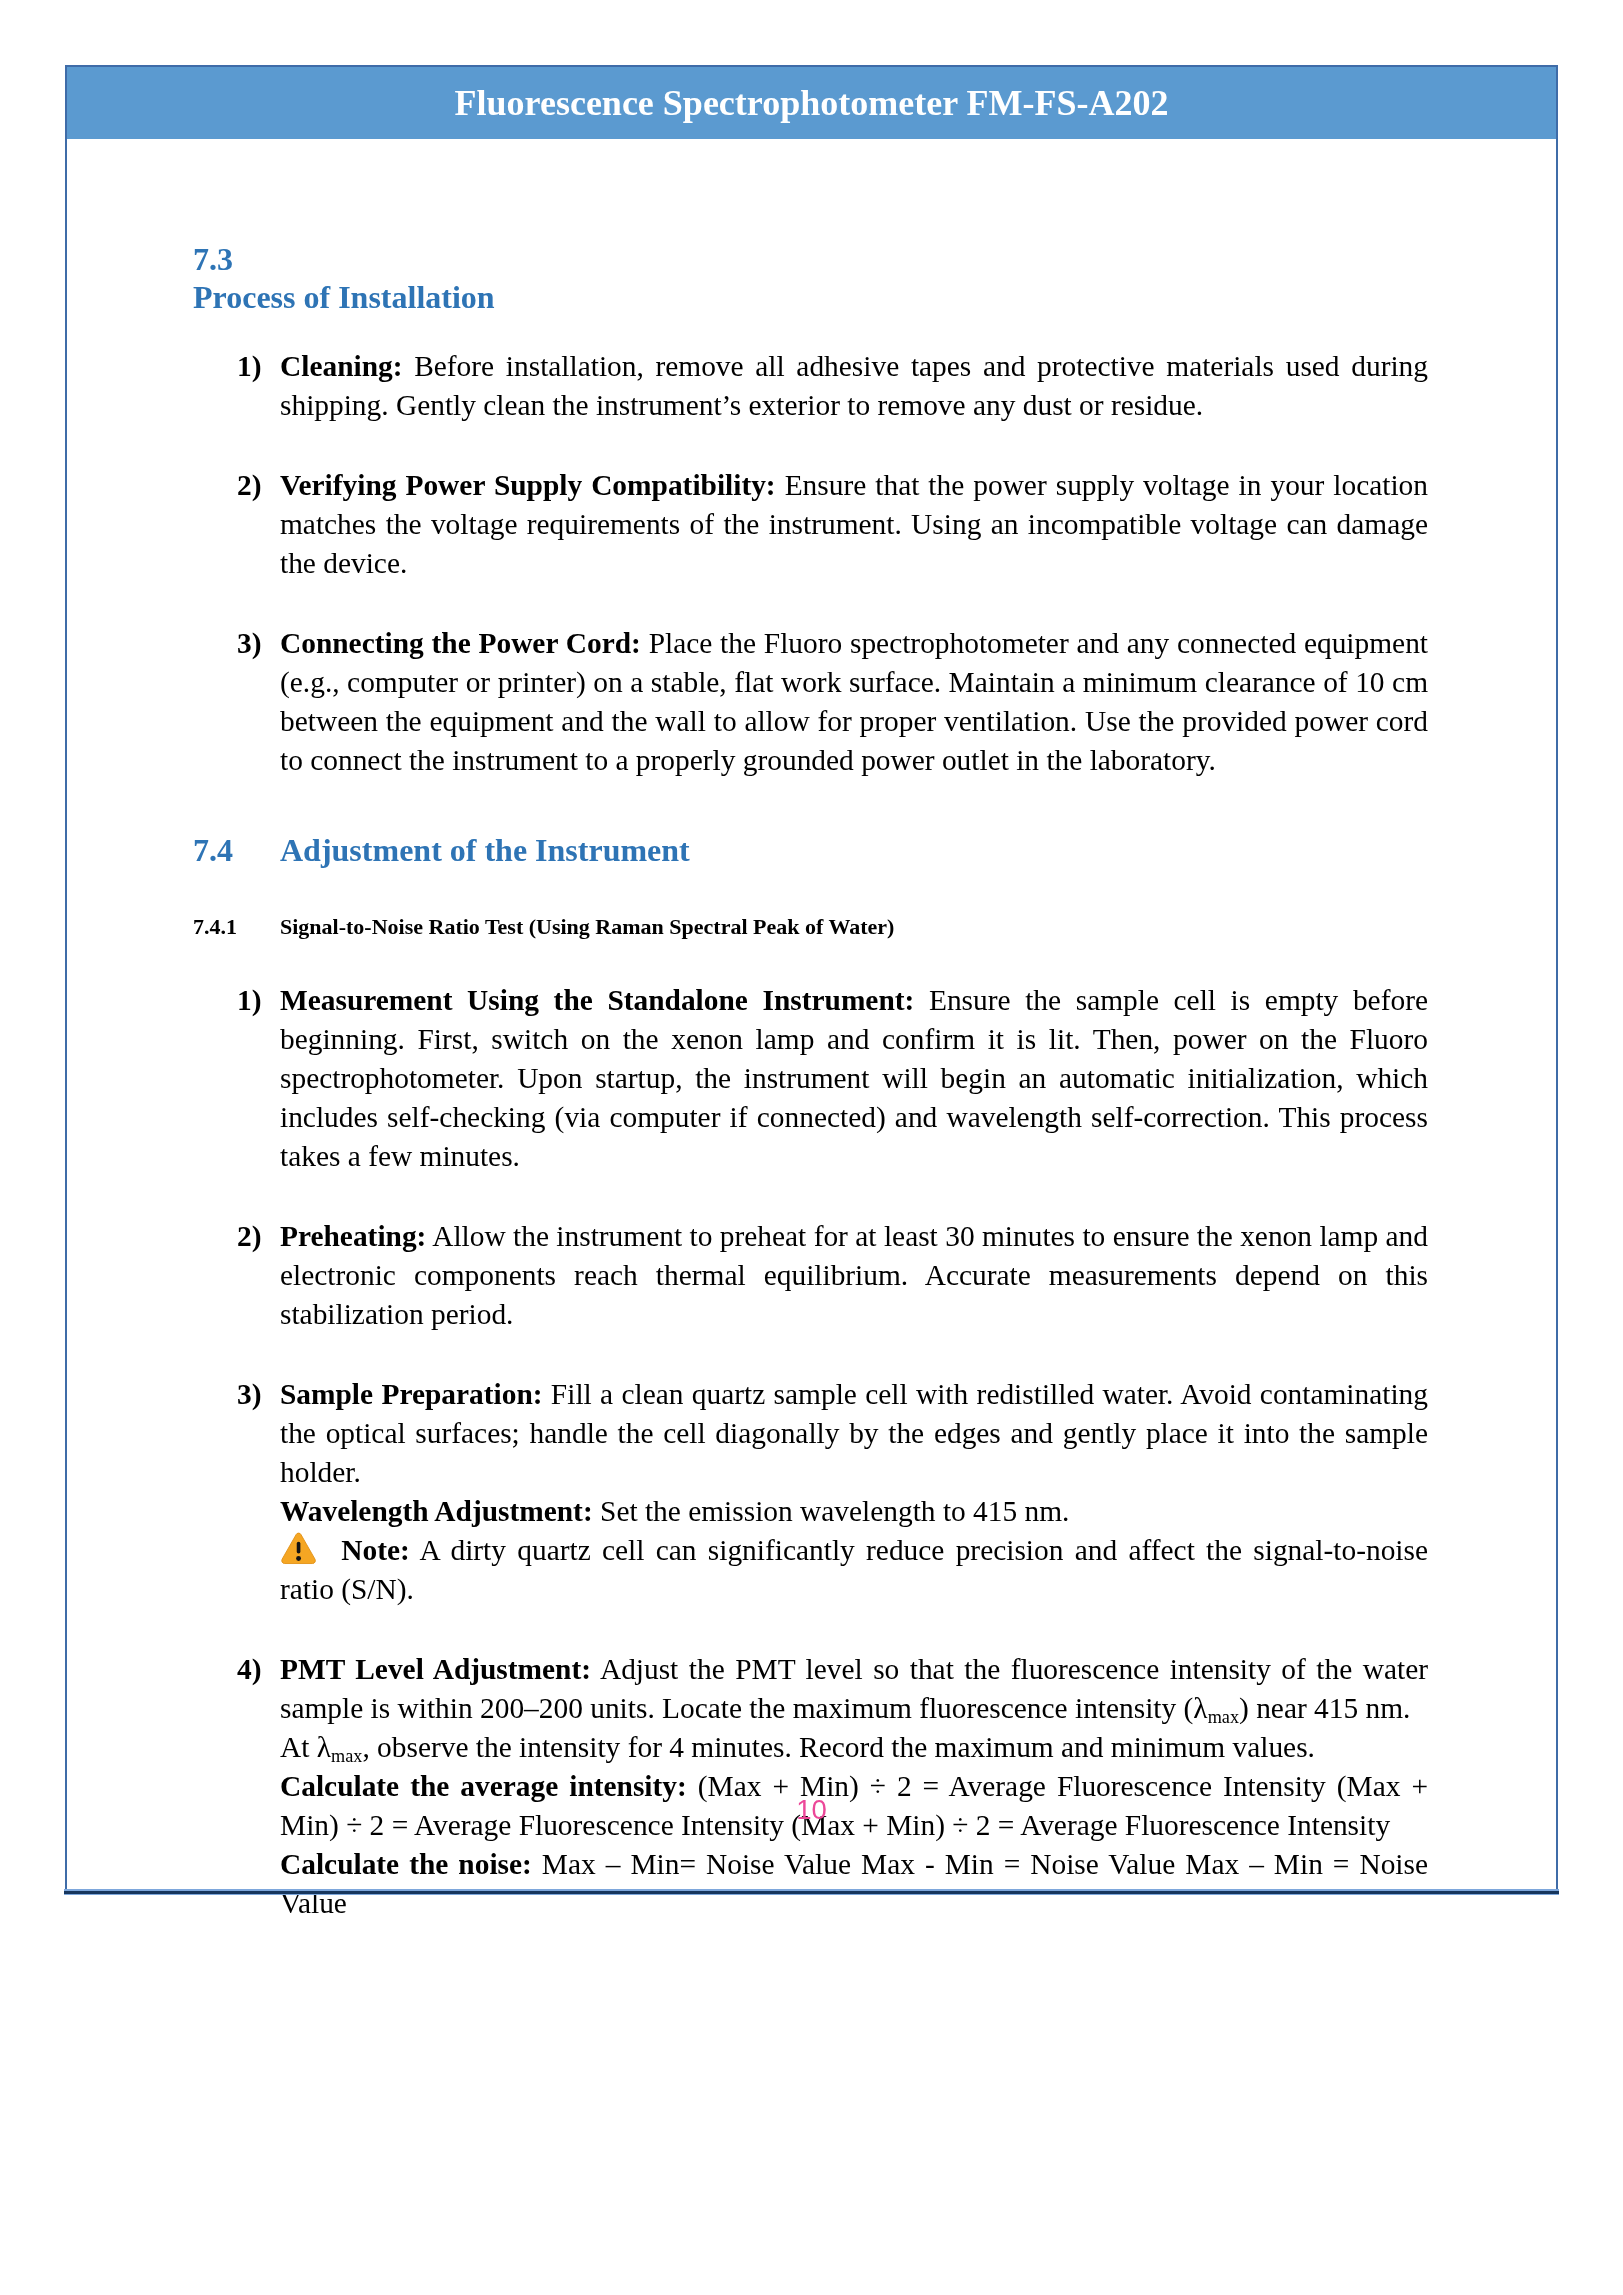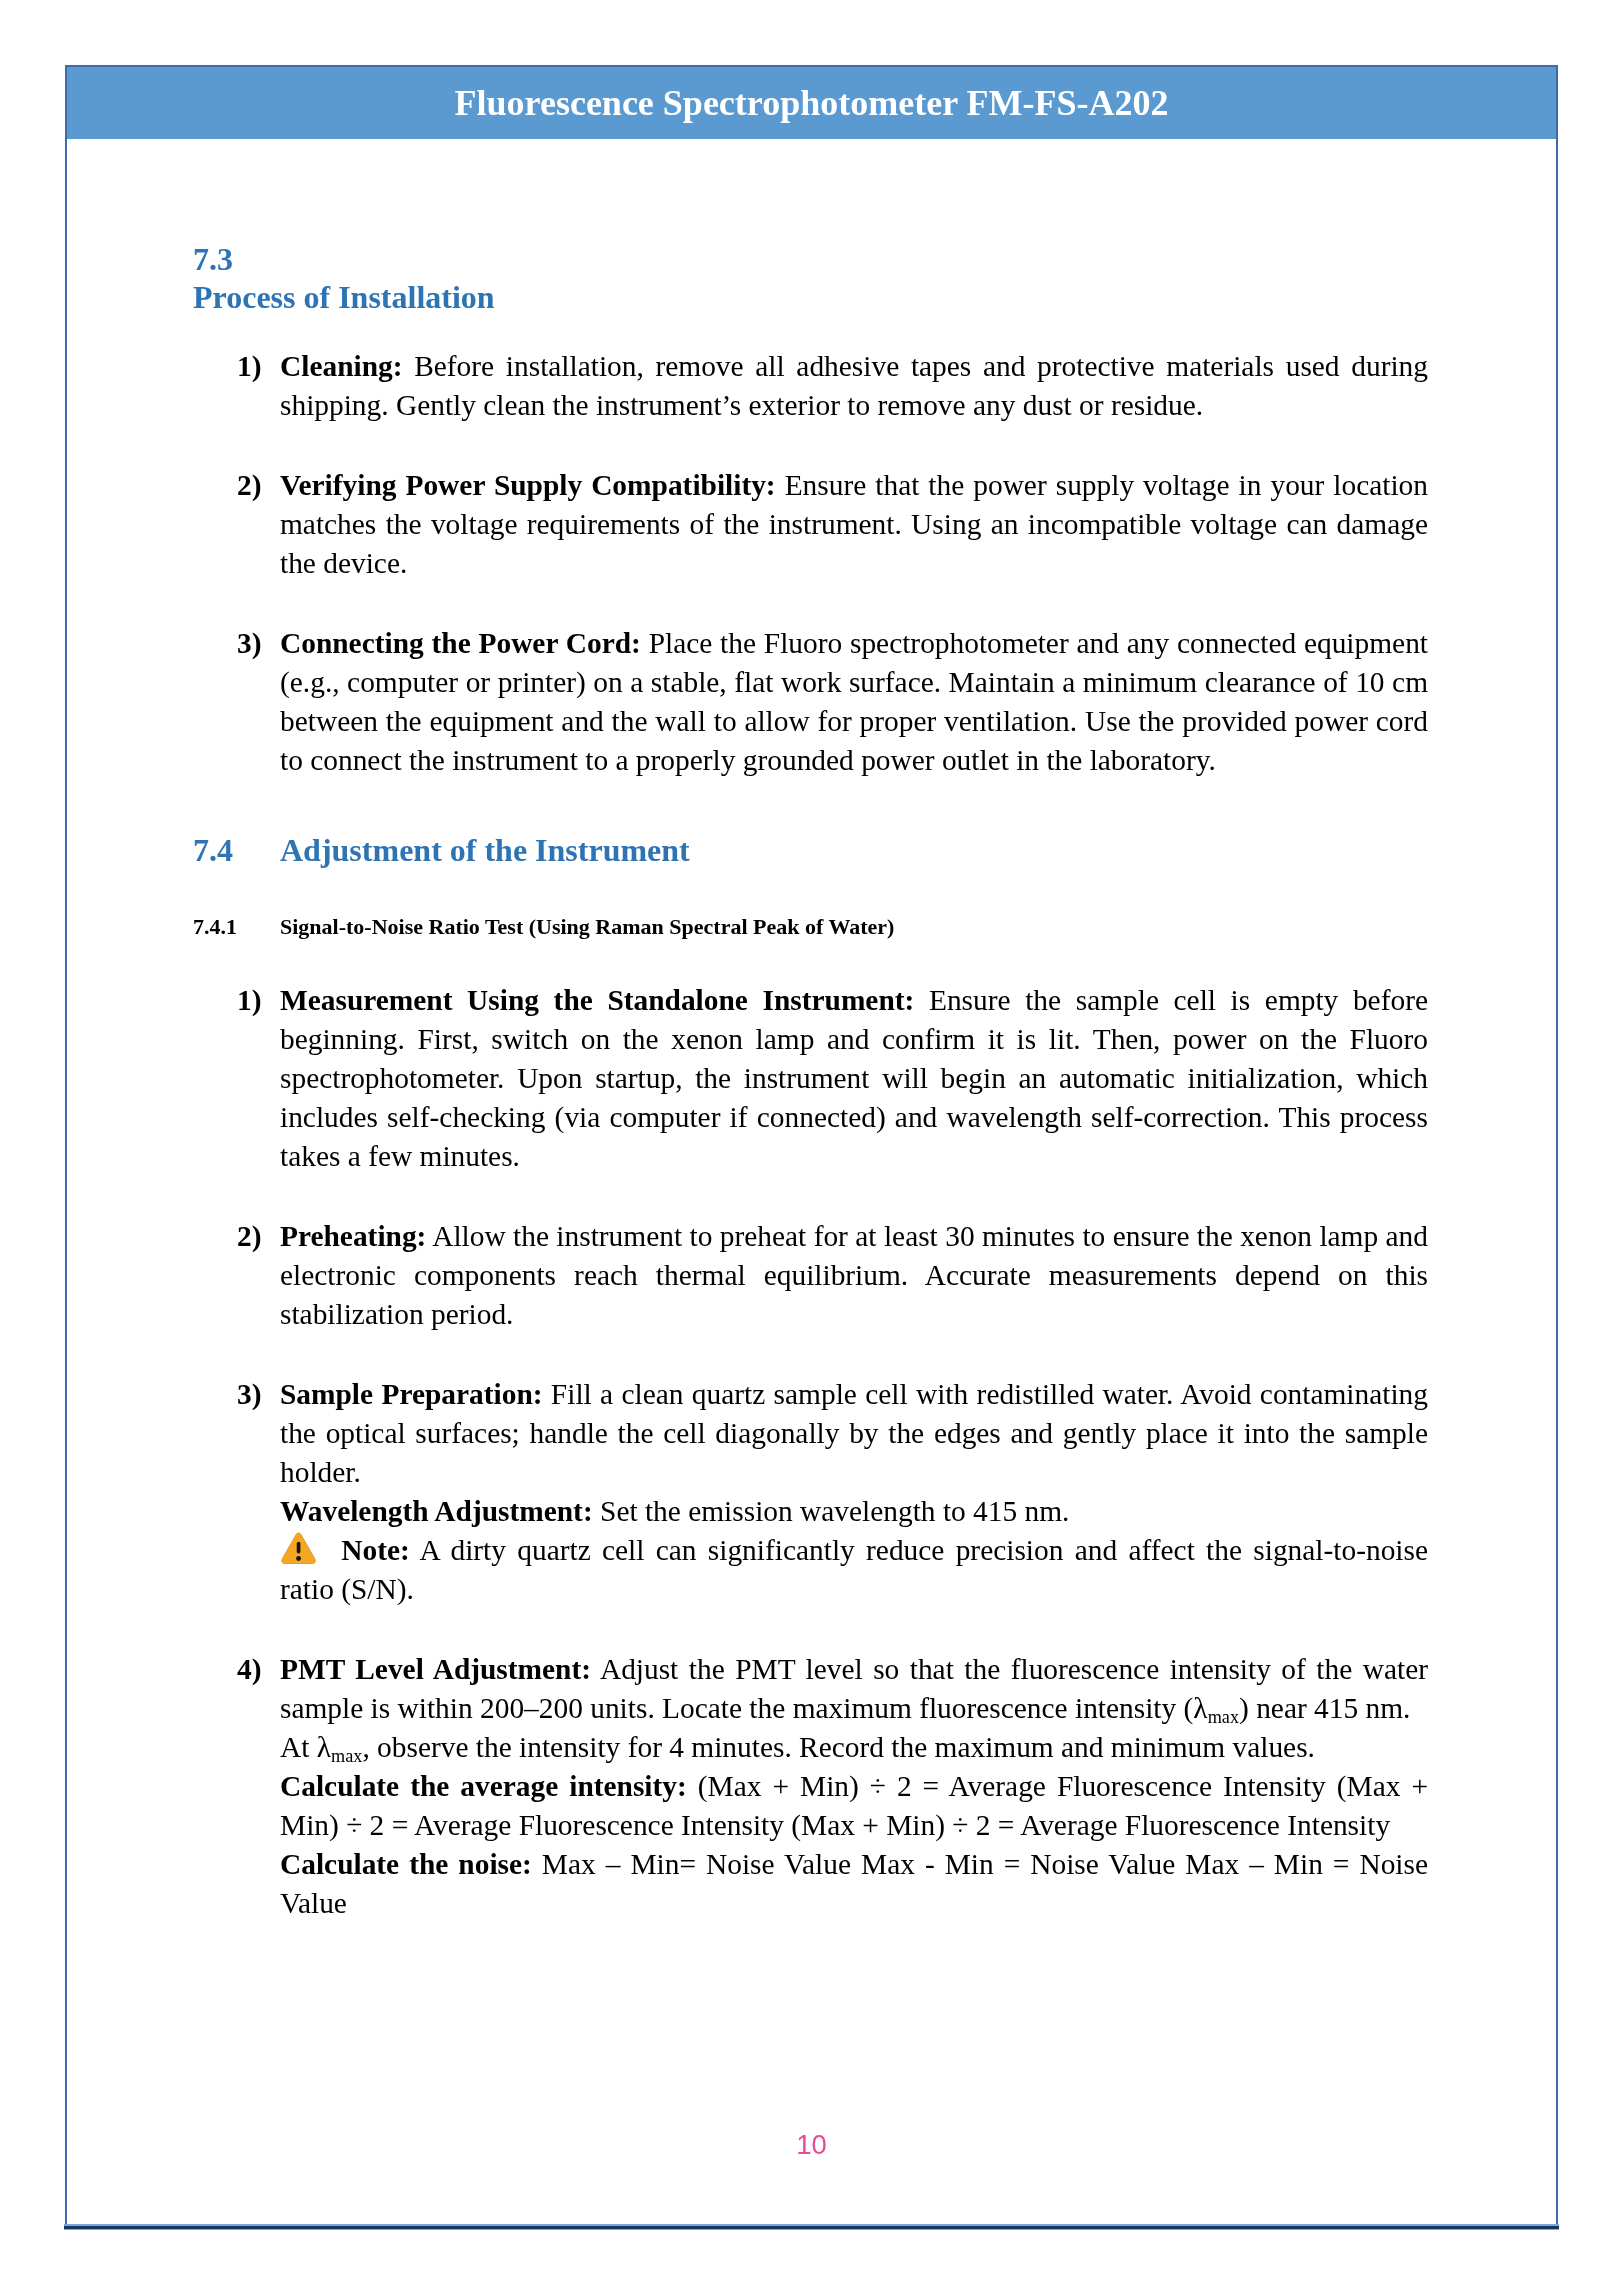--- a/index.html
+++ b/index.html
@@ -3,21 +3,21 @@
 <meta charset="utf-8">
 <style>
   * { margin:0; padding:0; box-sizing:border-box; }
   html,body { background:#ffffff; }
   body {
     width:1623px; height:2295px; position:relative;
     font-family:"Liberation Serif","DejaVu Serif",serif;
     color:var(--text-color,#000);
   }
   .page {
-    position:absolute; left:65px; top:65px; width:1493px; height:2165px;
+    position:absolute; left:65px; top:65px; width:1493px; height:1830px;
     border:2.6px solid var(--border-blue,#3F6CA8); border-bottom:none;
     background:#fff;
   }
   .bottom-border {
     position:absolute; left:-2.6px; right:-2.6px; bottom:0; height:6.5px;
     background:linear-gradient(to bottom,
       #7da7dc 0px, #7da7dc 2px,
       var(--border-dark,#17365D) 2px, var(--border-dark,#17365D) 5.2px,
       #7da7dc 5.2px, #7da7dc 6.5px);
   }

